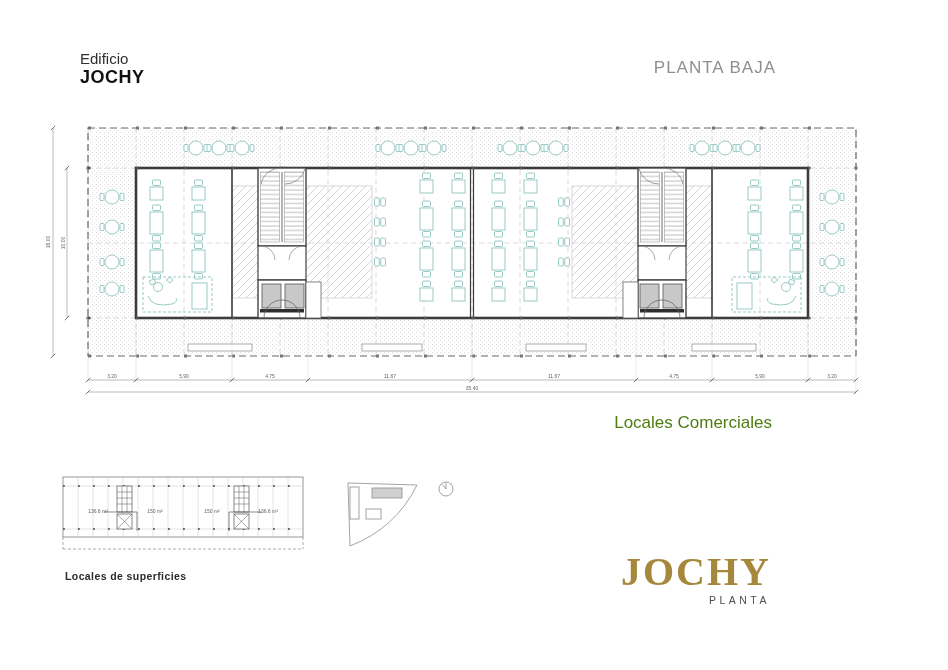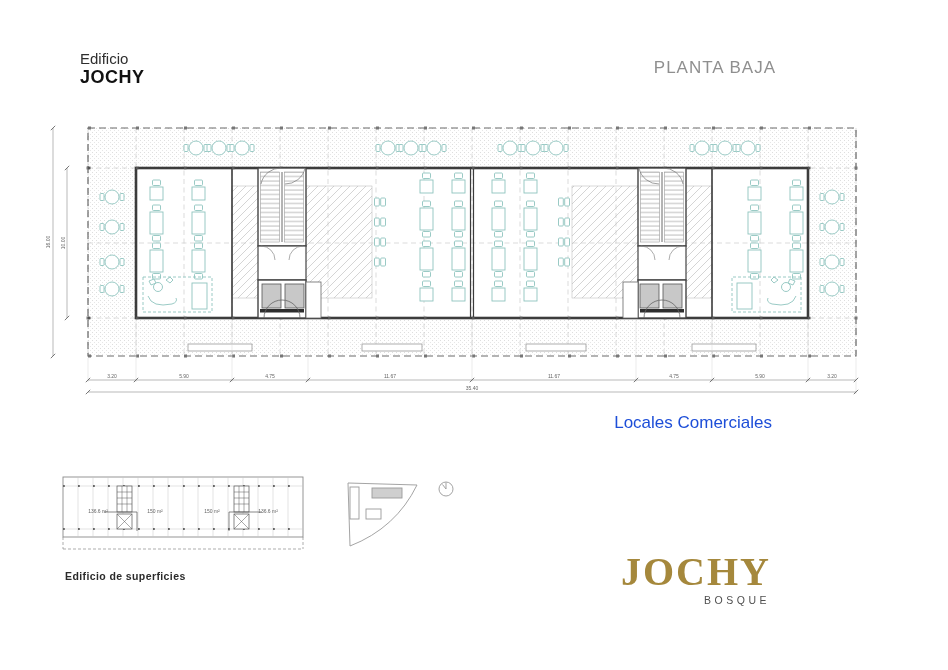--- a/index.html
+++ b/index.html
@@ -2,21 +2,21 @@
 <html><head>
 <meta charset="utf-8">
 <style>
   html,body{margin:0;padding:0;background:#fff;}
   .sheet{position:relative;width:864px;height:670px;background:#ffffff;overflow:hidden;
          font-family:"Liberation Sans",sans-serif;text-align:center;}
   .abs{position:absolute;}
   .hdr-sub{left:80px;top:50px;font-size:15px;color:#2e2e2e;line-height:17px;}
   .hdr-name{left:80px;top:67px;font-size:18px;font-weight:bold;color:#111;letter-spacing:.5px;}
   .plan-title{right:88px;top:58px;font-size:17px;color:#8f8f8f;letter-spacing:1px;}
-  .caption{right:92px;top:413px;font-size:17px;color:#1d4ed8;}
+  .caption{right:92px;top:413px;font-size:17px;color:#4d7c0f;}
   .esq-title{left:65px;top:570px;font-size:10.5px;font-weight:bold;color:#2b2b2b;letter-spacing:.4px;}
   .logo{right:93px;top:548px;font-family:"Liberation Serif",serif;font-weight:bold;
         font-size:40px;color:#a5883c;letter-spacing:2px;}
   .logo-sub{right:94px;top:594px;font-size:10.5px;color:#4f4f4f;letter-spacing:3.5px;}
   svg{position:absolute;left:0;top:0;}
   svg text{font-family:"Liberation Sans",sans-serif;fill:#666;}
 </style>
 </head>
 <body>
 
@@ -288,16 +288,16 @@
       <circle cx="446" cy="489" r="7" fill="#fff"></circle>
       <line x1="446" y1="482.5" x2="446" y2="489"></line>
       <line x1="446" y1="489" x2="442.5" y2="484.5"></line>
     </g>
   </svg>
 
   <div class="abs hdr-sub">Edificio</div>
   <div class="abs hdr-name">JOCHY</div>
   <div class="abs plan-title">PLANTA BAJA</div>
   <div class="abs caption">Locales Comerciales</div>
-  <div class="abs esq-title">Edificio de superficies</div>
+  <div class="abs esq-title">Locales de superficies</div>
   <div class="abs logo">JOCHY</div>
-  <div class="abs logo-sub">BOSQUE</div>
+  <div class="abs logo-sub">PLANTA</div>
 </div>
 
 </body></html>

